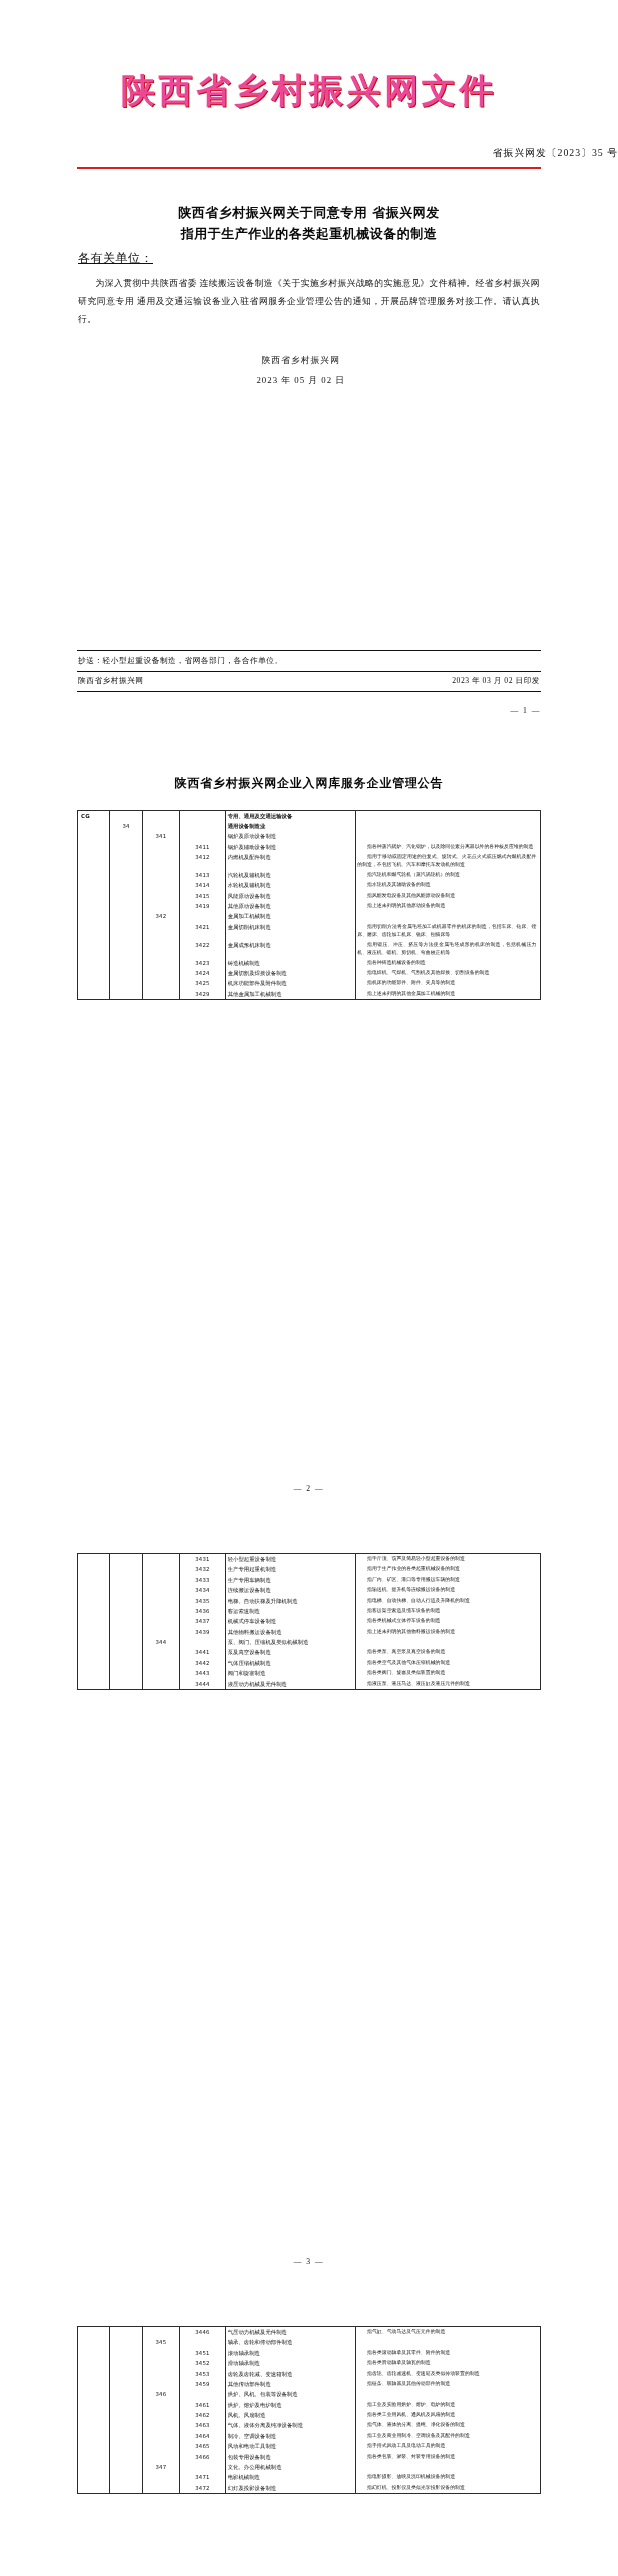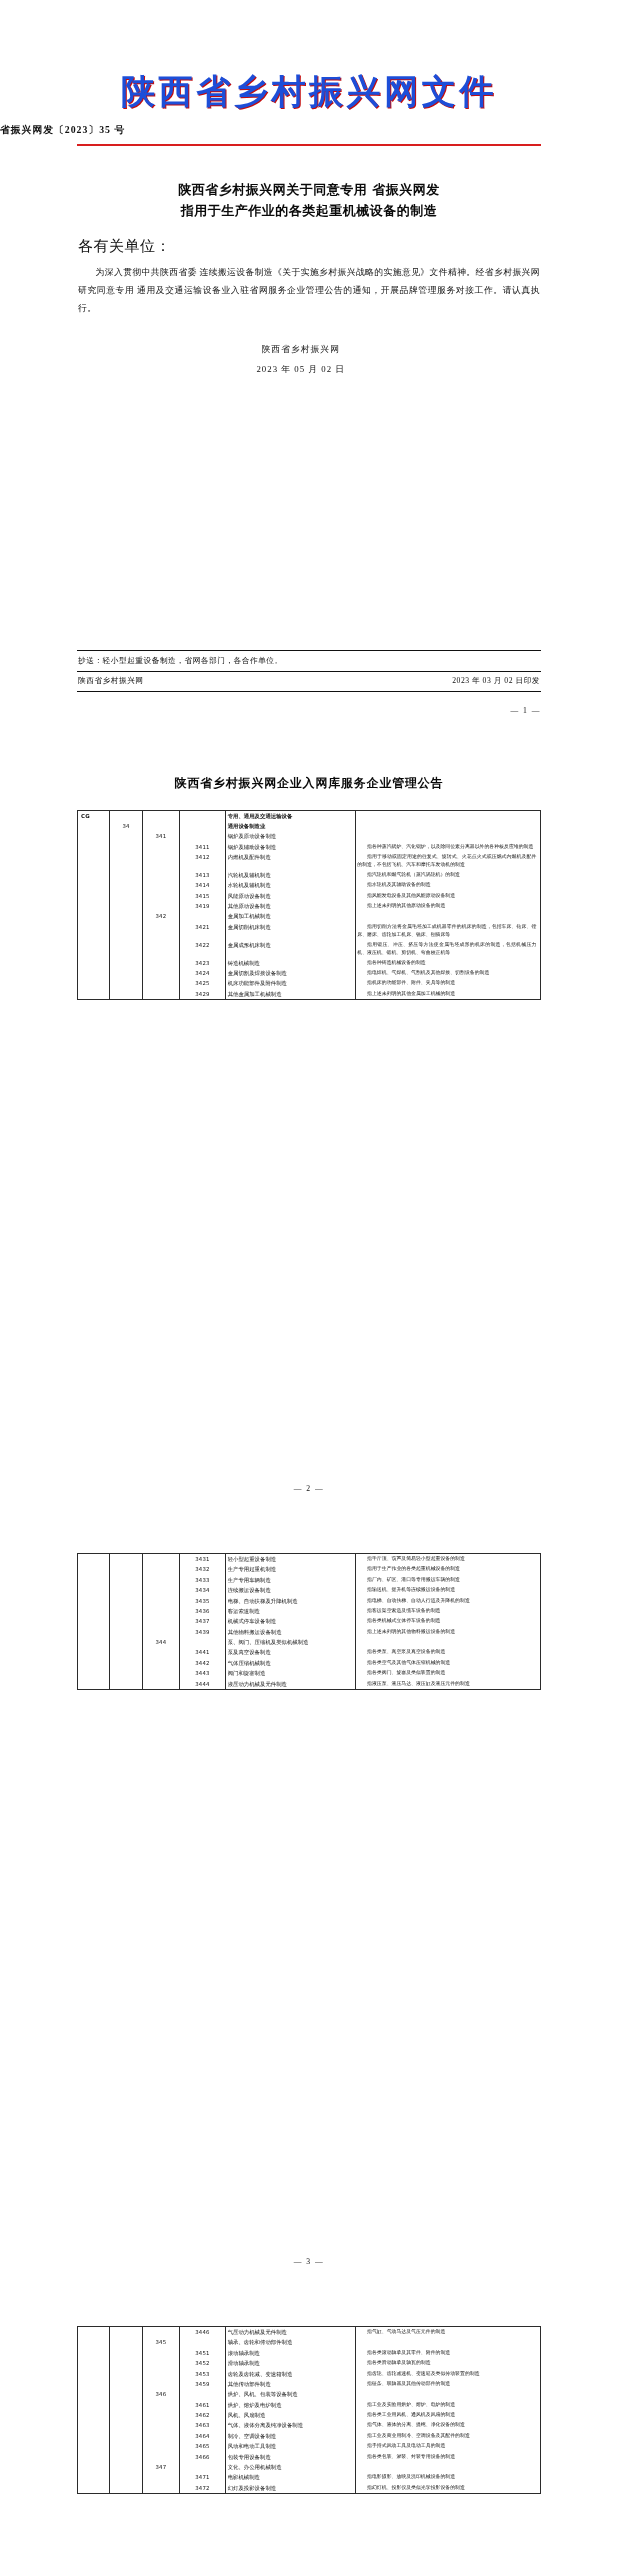--- a/index.html
+++ b/index.html
@@ -21,60 +21,60 @@
   .page-3 { height: 773px; }
   .page-4 { height: 773px; }
 
   
   .letterhead {
     text-align: center;
     padding-top: 71px;
   }
   .letterhead-title {
     display: inline-block;
-    font-family: Liberation Sans, sans-serif;
+    font-family: Liberation Serif, serif;
     font-weight: 700;
     font-size: 34px;
     letter-spacing: 3.6px;
-    color: #1d4ed8;
+    color: #ec4899;
     line-height: 1.18;
     text-shadow: 1px 1px 0 #c40d0d;
     white-space: nowrap;
   }
   .doc-number {
-    text-align: left;
-    margin-top: 13px;
+    text-align: right;
+    margin-top: 36px;
     font-size: 9.8px;
     letter-spacing: 1px;
     color: #111;
     font-family: "Liberation Serif", serif;
-    font-weight: bold;
   }
   .red-rule {
     margin: 7.2px 77px 0 77px;
     height: 1.5px;
     background: #d81e1e;
   }
 
   .doc-title {
     margin: 33px 73px 0 73px;
     text-align: center;
     font-family: "DejaVu Serif", "Liberation Serif", serif;
     font-weight: 700;
     font-size: 13px;
     line-height: 1.62;
     letter-spacing: 0.5px;
     color: #0a0a0a;
   }
 
   .salutation {
-    margin: 16px 0 0 78px;
-    font-size: 15px;
+    margin: 6px 0 0 78px;
+    font-size: 12px;
     letter-spacing: 0.5px;
     color: #111;
+    text-decoration: underline;
   }
   .body-para {
     margin: 7.2px 78px 0 78px;
     font-size: 8.8px;
     line-height: 2.05;
     letter-spacing: 0.4px;
     text-indent: 2em;
     text-align: justify;
     color: #111;
   }

